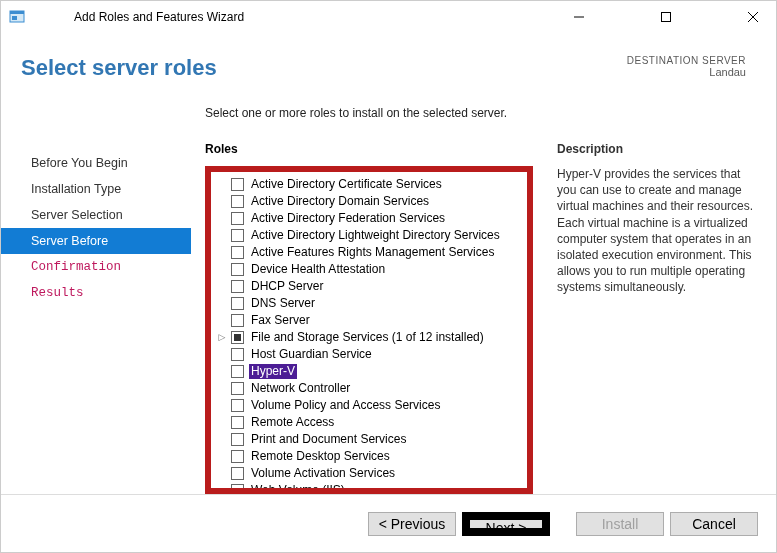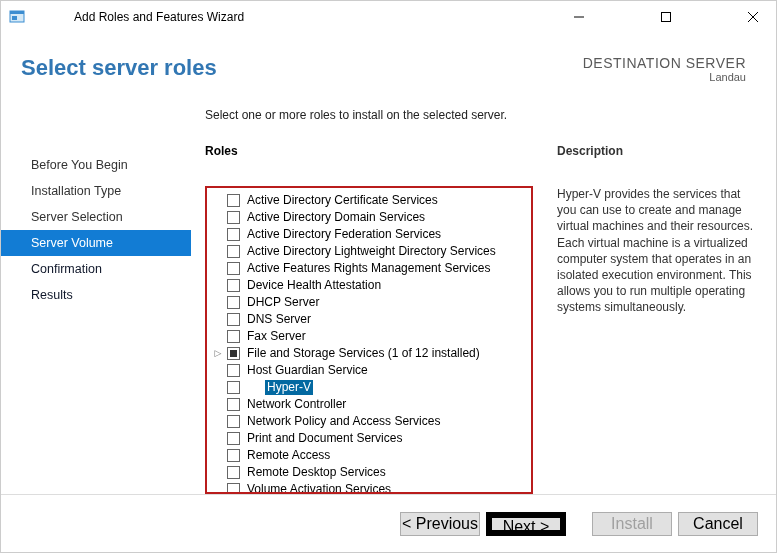--- a/index.html
+++ b/index.html
@@ -7,56 +7,56 @@
   
   .titlebar { height: 32px; display: flex; align-items: center; padding: 0 0 0 8px; gap: 41px; }
   .titlebar-icon { width: 16px; height: 16px; margin-right: 8px; }
   .titlebar-title { font-size: 12px; flex: 1; }
   .win-btn { width: 46px; height: 30px; display: flex; align-items: center; justify-content: center; cursor: pointer; }
   .win-btn svg { stroke: #000; }
   
   .header { padding: 22px 30px 10px 20px; display: flex; justify-content: space-between; align-items: flex-start; }
   .header-title { color: #3277b3; font-size: 22px; font-weight: 700; }
   .dest { text-align: right; font-size: 11px; color: #5a5a5a; }
-  .dest-label { font-size: 14px; letter-spacing: 0.5px; }
+  .dest-label { font-size: 10px; letter-spacing: 0.5px; }
   
   .body { flex: 1; display: flex; padding: 15px 0 0 0; overflow: hidden; }
   
   .nav { width: 190px; display: flex; flex-direction: column; padding-top: 0; margin-top: 44px; }
   .nav-item { padding: 6px 8px 6px 30px; font-size: 12.5px; color: #333; cursor: pointer; }
   .nav-item.active { background: #127cd4; color: #fff; }
-  .nav-item.disabled { color: #0f172a; cursor: default; }
+  .nav-item.disabled { color: #be185d; cursor: default; font-family: Liberation Mono, monospace; }
   
   .main { flex: 1; display: flex; flex-direction: column; padding: 0 21px 0 14px; overflow: hidden; }
   .instruction { font-size: 12px; color: #222; margin-bottom: 22px; }
   .columns { flex: 1; display: flex; gap: 24px; overflow: hidden; }
   
   .roles-col { width: 328px; display: flex; flex-direction: column; }
-  .col-title { font-size: 12px; font-weight: 700; margin-bottom: 28px; }
-  .roles-box { flex: 1; border: 2px solid #b91c1c; position: relative; overflow: hidden; text-align: center; }
+  .col-title { font-size: 12px; font-weight: 700; margin-bottom: 10px; }
+  .roles-box { flex: 1; border: 6px solid #b91c1c; position: relative; overflow: hidden; text-align: center; }
   .roles-list { position: absolute; inset: 0; overflow-y: scroll; padding: 4px 2px 4px 2px; }
   .roles-list::-webkit-scrollbar { width: 17px; }
   .roles-list::-webkit-scrollbar-track { background: #f0f0f0; }
   .roles-list::-webkit-scrollbar-thumb { background: #c2c2c2; border: 1px solid #f0f0f0; }
   .roles-list::-webkit-scrollbar-button { display: block; height: 17px; background: #f0f0f0; }
   
   .role-item { display: flex; align-items: center; font-size: 12px; padding: 1px 0 1px 18px; line-height: 15px; cursor: pointer; position: relative; white-space: nowrap; }
   .role-item .expander { position: absolute; left: 4px; width: 10px; font-size: 9px; color: #777; }
   .role-item .chk { width: 13px; height: 13px; border: 1px solid #666; background: #fff; margin-right: 5px; flex-shrink: 0; display: flex; align-items: center; justify-content: center; }
   .role-item .chk.indeterminate::after { content: ""; display: block; width: 7px; height: 7px; background: #333; }
   .role-item .label { padding: 0 2px; }
-  .role-item.selected .label { background: #0369a1; color: #fff; margin-left: 20px; }
+  .role-item.selected .label { background: #4c1d95; color: #fff; }
   
   .desc-col { flex: 1; font-size: 12px; color: #333; }
   .desc-text { margin-top: 8px; line-height: 1.35; }
   
   .footer { height: 58px; border-top: 1px solid #ddd; display: flex; align-items: center; justify-content: flex-end; padding: 0 18px; gap: 6px; }
-  .btn { width: 80px; height: 24px; font-size: 16px; background: #e1e1e1; border: 1px solid #adadad; cursor: pointer; }
+  .btn { width: 88px; height: 24px; font-size: 14px; background: #e1e1e1; border: 1px solid #adadad; cursor: pointer; }
   .btn:disabled { color: #a0a0a0; cursor: default; }
-  .btn.default { border: 6px solid #000000; }
+  .btn.default { border: 8px solid #000000; }
   .btn-gap { width: 14px; }
 </style>
 </head>
 <body>
 
 <div class="titlebar">
   <span class="titlebar-icon">
     <svg viewBox="0 0 16 16" width="16" height="16">
       <rect x="1" y="2" width="14" height="11" fill="#d4e9f7" stroke="#3b8dd1" stroke-width="1"></rect>
       <rect x="1" y="2" width="14" height="3" fill="#3b8dd1"></rect>
@@ -88,21 +88,21 @@
     <div class="dest-label">DESTINATION SERVER</div>
     <div>Landau</div>
   </div>
 </div>
 
 <div class="body">
   <div class="nav" id="nav">
       <div class="nav-item">Before You Begin</div>
       <div class="nav-item">Installation Type</div>
       <div class="nav-item">Server Selection</div>
-      <div class="nav-item active">Server Volume</div>
+      <div class="nav-item active">Server Before</div>
       <div class="nav-item disabled">Confirmation</div>
       <div class="nav-item disabled">Results</div>
     </div>
   <div class="main">
     <div class="instruction">Select one or more roles to install on the selected server.</div>
     <div class="columns">
       <div class="roles-col">
         <div class="col-title">Roles</div>
         <div class="roles-box">
           <div class="roles-list" id="roles-list">
@@ -154,29 +154,29 @@
               <div class="role-item selected">
                 <span class="chk"></span>
                 <span class="label">Hyper-V</span>
               </div>
               <div class="role-item">
                 <span class="chk"></span>
                 <span class="label">Network Controller</span>
               </div>
               <div class="role-item">
                 <span class="chk"></span>
-                <span class="label">Network Policy and Access Services</span>
+                <span class="label">Volume Policy and Access Services</span>
+              </div>
+              <div class="role-item">
+                <span class="chk"></span>
+                <span class="label">Remote Access</span>
               </div>
               <div class="role-item">
                 <span class="chk"></span>
                 <span class="label">Print and Document Services</span>
-              </div>
-              <div class="role-item">
-                <span class="chk"></span>
-                <span class="label">Remote Access</span>
               </div>
               <div class="role-item">
                 <span class="chk"></span>
                 <span class="label">Remote Desktop Services</span>
               </div>
               <div class="role-item">
                 <span class="chk"></span>
                 <span class="label">Volume Activation Services</span>
               </div>
               <div class="role-item">

